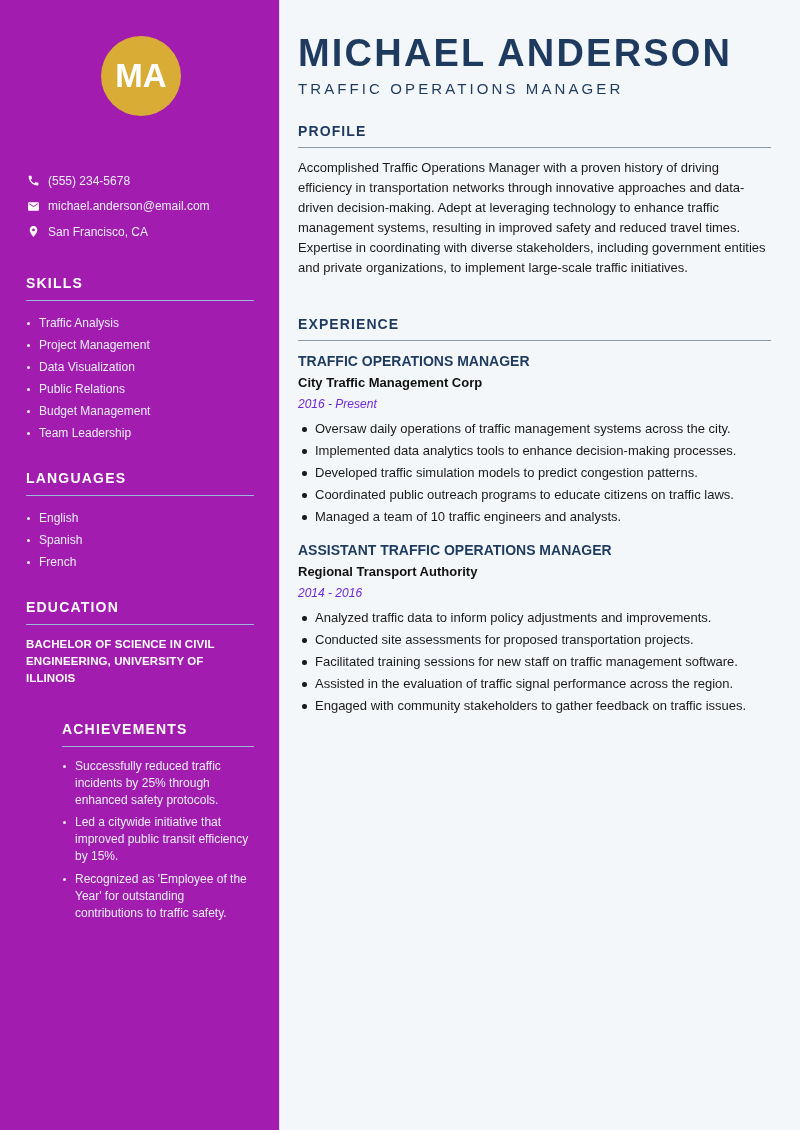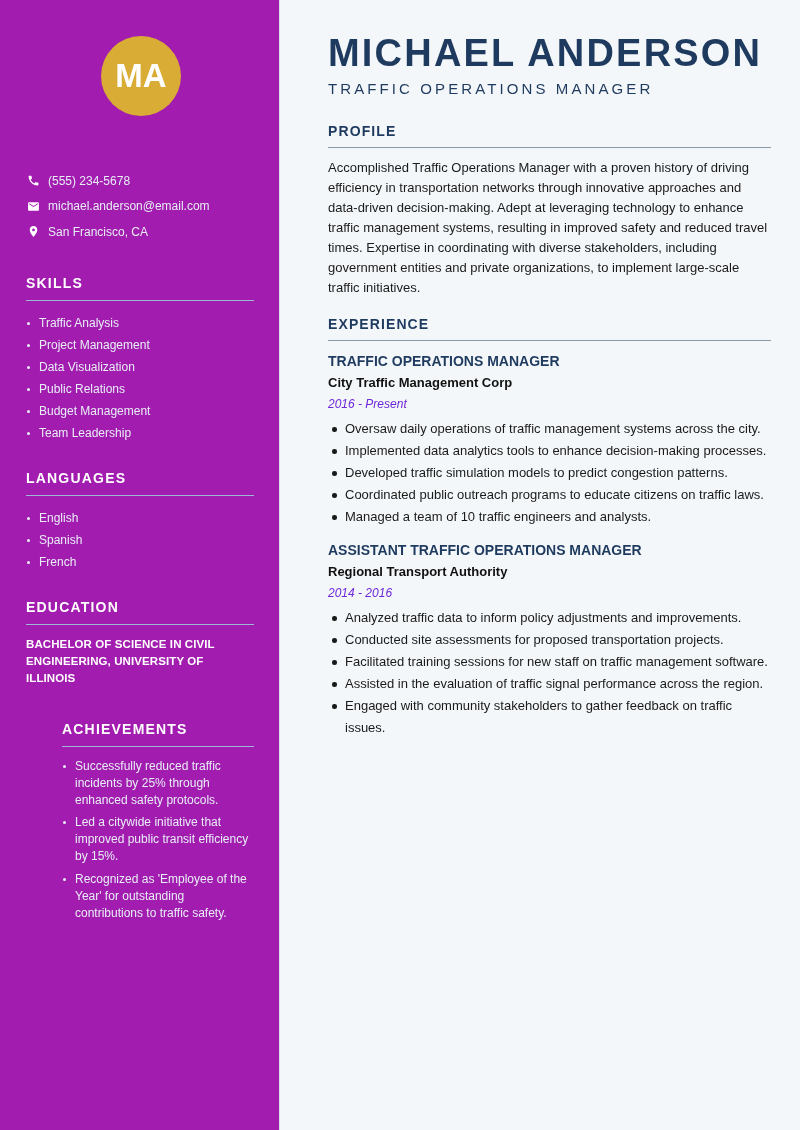--- a/index.html
+++ b/index.html
@@ -77,21 +77,21 @@
       font-size: 11.5px;
       font-weight: bold;
       color: #ffffff;
       line-height: 17px;
       letter-spacing: 0.1px;
     }
 
     
     .main {
       flex: 1;
-      padding: 30px 29px 0 48px;
+      padding: 30px 29px 0 18px;
       color: #1a1a1a;
     }
     .name {
       font-size: 38px;
       font-weight: bold;
       color: #1e3a5f;
       letter-spacing: 2.2px;
       line-height: 46px;
     }
     .title {
@@ -108,21 +108,21 @@
       padding-bottom: 8px;
       border-bottom: 1.5px solid #8a9aab;
       margin-bottom: 10px;
     }
     .profile-section { margin-top: 26px; }
     .profile-text {
       font-size: 13px;
       line-height: 20px;
       color: #1a1a1a;
     }
-    .exp-section { margin-top: 18px; }
+    .exp-section { margin-top: 38px; }
     .job { margin-bottom: 12px; }
     .job-title {
       font-size: 14px;
       font-weight: bold;
       color: #1e3a5f;
       line-height: 20px;
     }
     .job-company {
       font-size: 13px;
       font-weight: bold;

